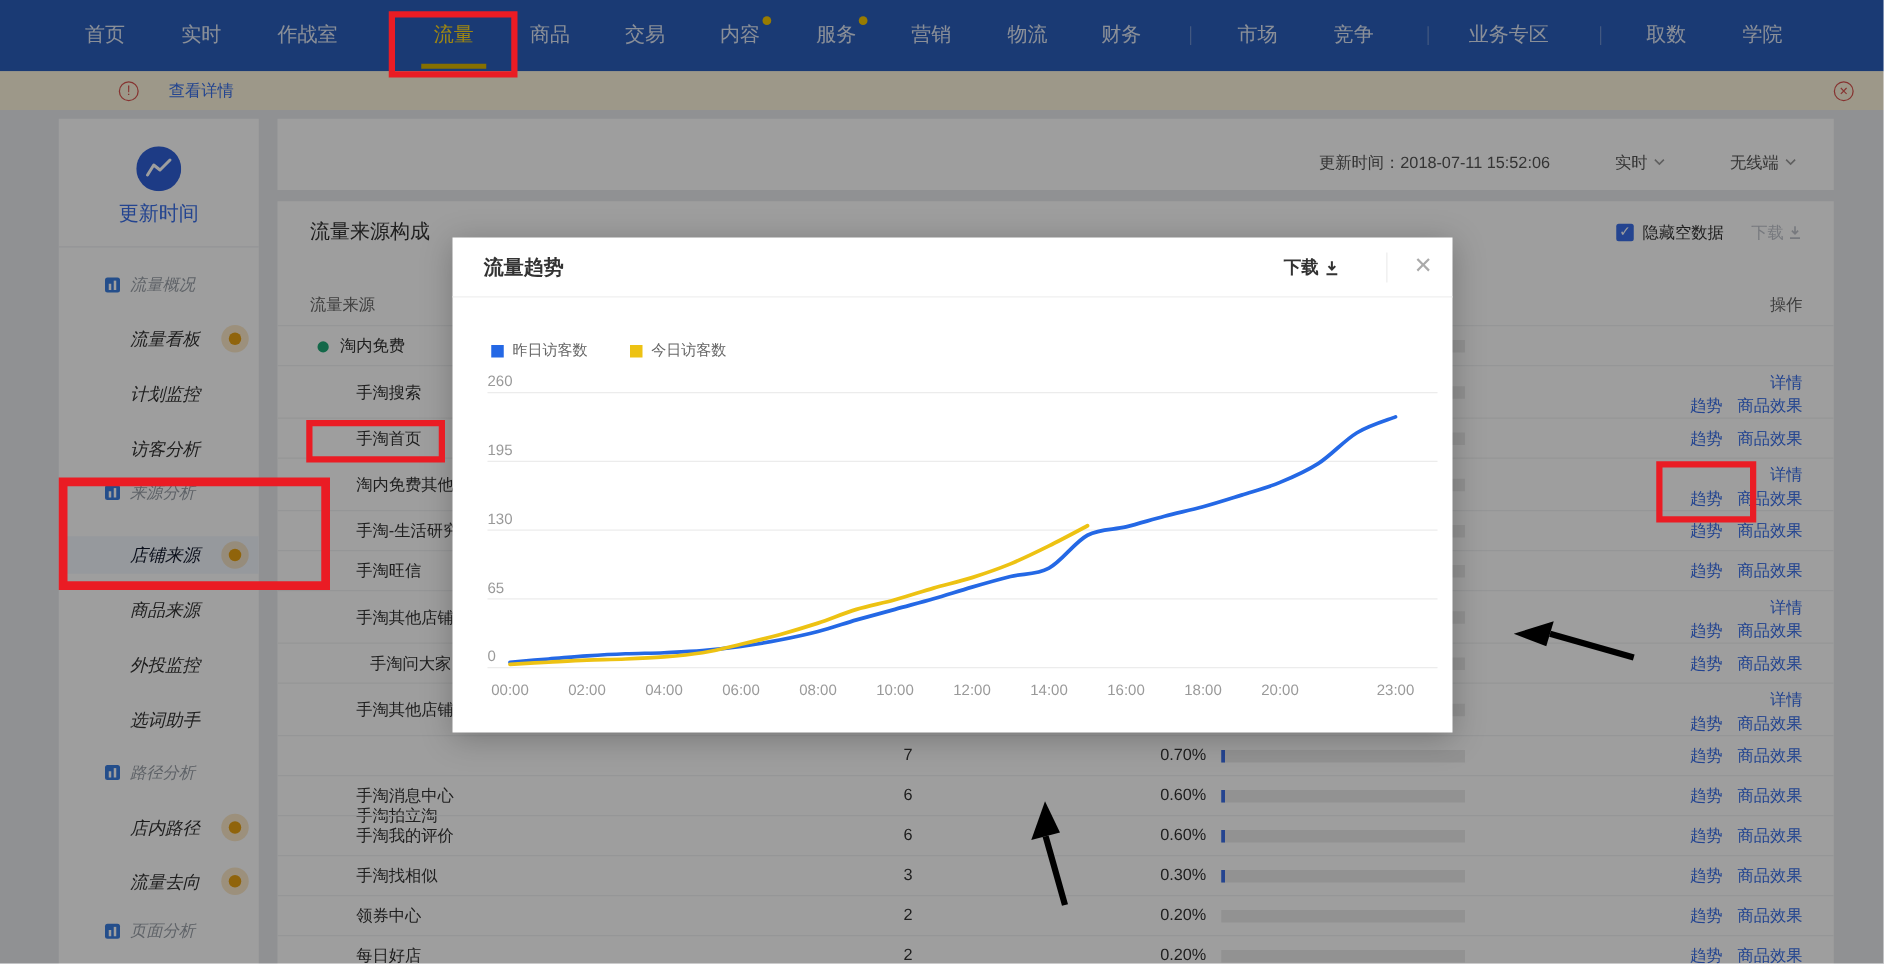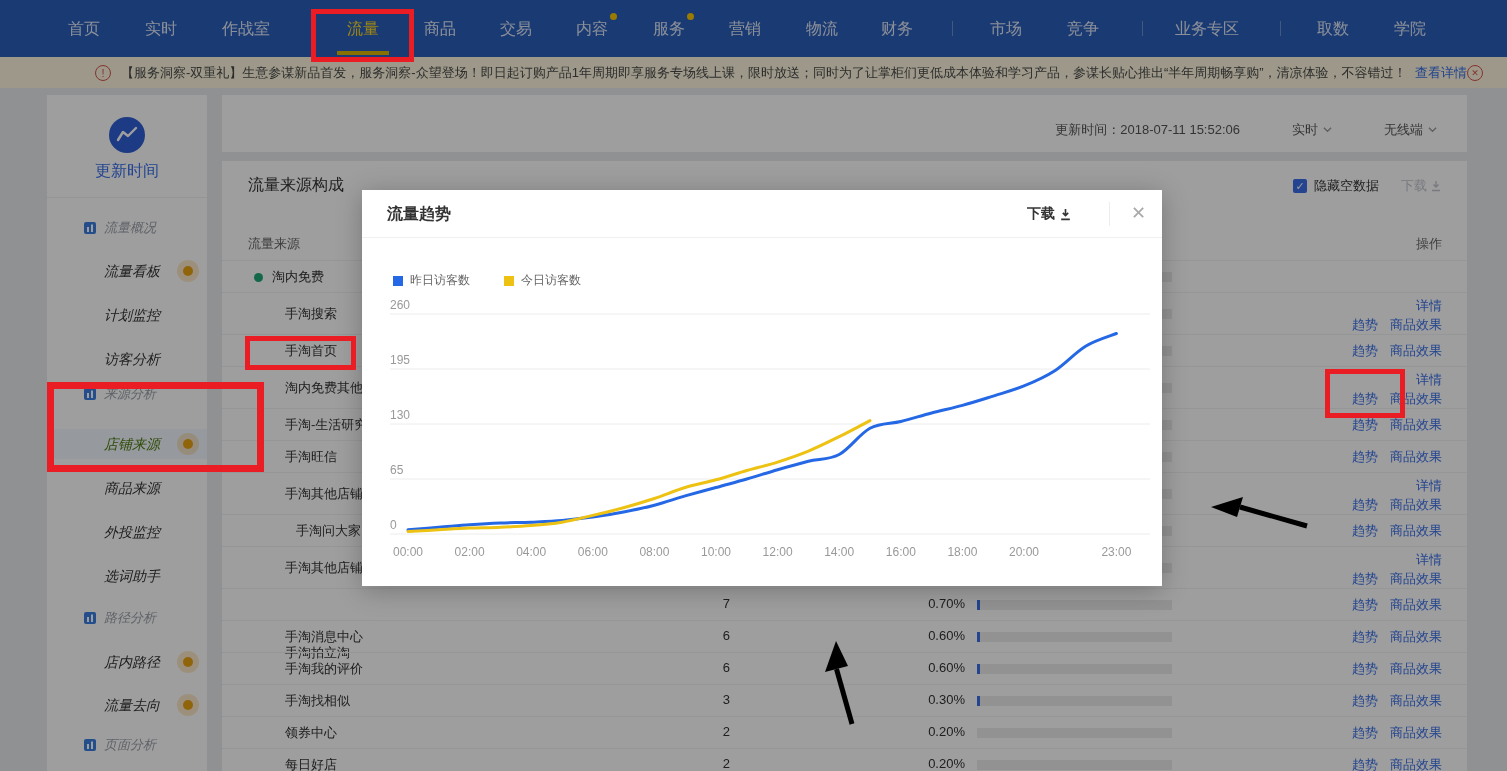--- a/index.html
+++ b/index.html
@@ -31,21 +31,21 @@
   .sidebar { position:absolute; left:47px; top:95px; width:160px; height:676px; background:#fff; z-index:1; }
   .side-logo { position:absolute; left:62px; top:22px; width:36px; height:36px; }
   .side-title { position:absolute; left:0; top:66px; width:160px; text-align:center; color:#3a6fe8; font-size:16px; }
   .side-divider { position:absolute; left:0; top:102px; width:160px; height:1px; background:#eef0f3; }
   .side-entry { position:absolute; left:0; width:160px; height:30px; line-height:30px; transform:translateY(-50%);
             font-size:14px; color:#333; cursor:pointer;font-style:italic; }
   .side-entry .lbl { position:absolute; left:57px; white-space:nowrap; }
   .side-entry.hdr { font-size:13px; color:#9aa0a8; cursor:default; }
   .side-entry.hdr .lbl { left:57px; }
   .side-entry.active { background:#f3f7fe; }
-  .side-entry.active .lbl { color:#4d7c0f;text-align:right; }
+  .side-entry.active .lbl { color:#0f172a;text-align:right; }
   .side-ico { position:absolute; left:36px; top:8px; width:14px; height:14px; }
   .side-dot { position:absolute; right:8px; top:50%; width:22px; height:22px; transform:translateY(-50%);
             border-radius:50%; background:rgba(245,166,35,.25); }
   .side-dot:after { content:""; position:absolute; left:6px; top:6px; width:10px; height:10px; border-radius:50%; background:#e8a213; }
 
   
   .tabsbar { position:absolute; left:222px; top:95px; width:1245px; height:57px; background:#fff;
              display:flex; align-items:center; z-index:1; }
   .tab { position:relative; height:57px; line-height:57px; font-size:16px; color:#333; margin-left:26px;
          padding:0 8px; cursor:pointer; }
@@ -120,21 +120,20 @@
       <div class="nav-item" style="left: 1207px;">业务专区</div>
       <div class="nav-item" style="left: 1333px;">取数</div>
       <div class="nav-item" style="left: 1410px;">学院</div>
       <div class="nav-pipe" style="left: 952px;"></div>
       <div class="nav-pipe" style="left: 1142px;"></div>
       <div class="nav-pipe" style="left: 1280px;"></div>
     </div>
 
   <div class="notice">
     <span class="notice-warn">!</span>
-    <span class="notice-text">【服务洞察-双重礼】生意参谋新品首发，服务洞察-众望登场！即日起订购产品1年周期即享服务专场线上课，限时放送；同时为了让掌柜们更低成本体验和学习产品，参谋长贴心推出“半年周期畅享购”，清凉体验，不容错过！</span>
     <span class="notice-link">查看详情</span>
     <span class="notice-close">✕</span>
   </div>
 
   <div class="sidebar">
     <svg class="side-logo" viewBox="0 0 36 36">
       <circle cx="18" cy="18" r="18" fill="#2f5fd7"></circle>
       <polyline points="9,23 14,15 19,19 27,11" fill="none" stroke="#fff" stroke-width="2.4" stroke-linecap="round" stroke-linejoin="round"></polyline>
     </svg>
     <div class="side-title">更新时间</div>

